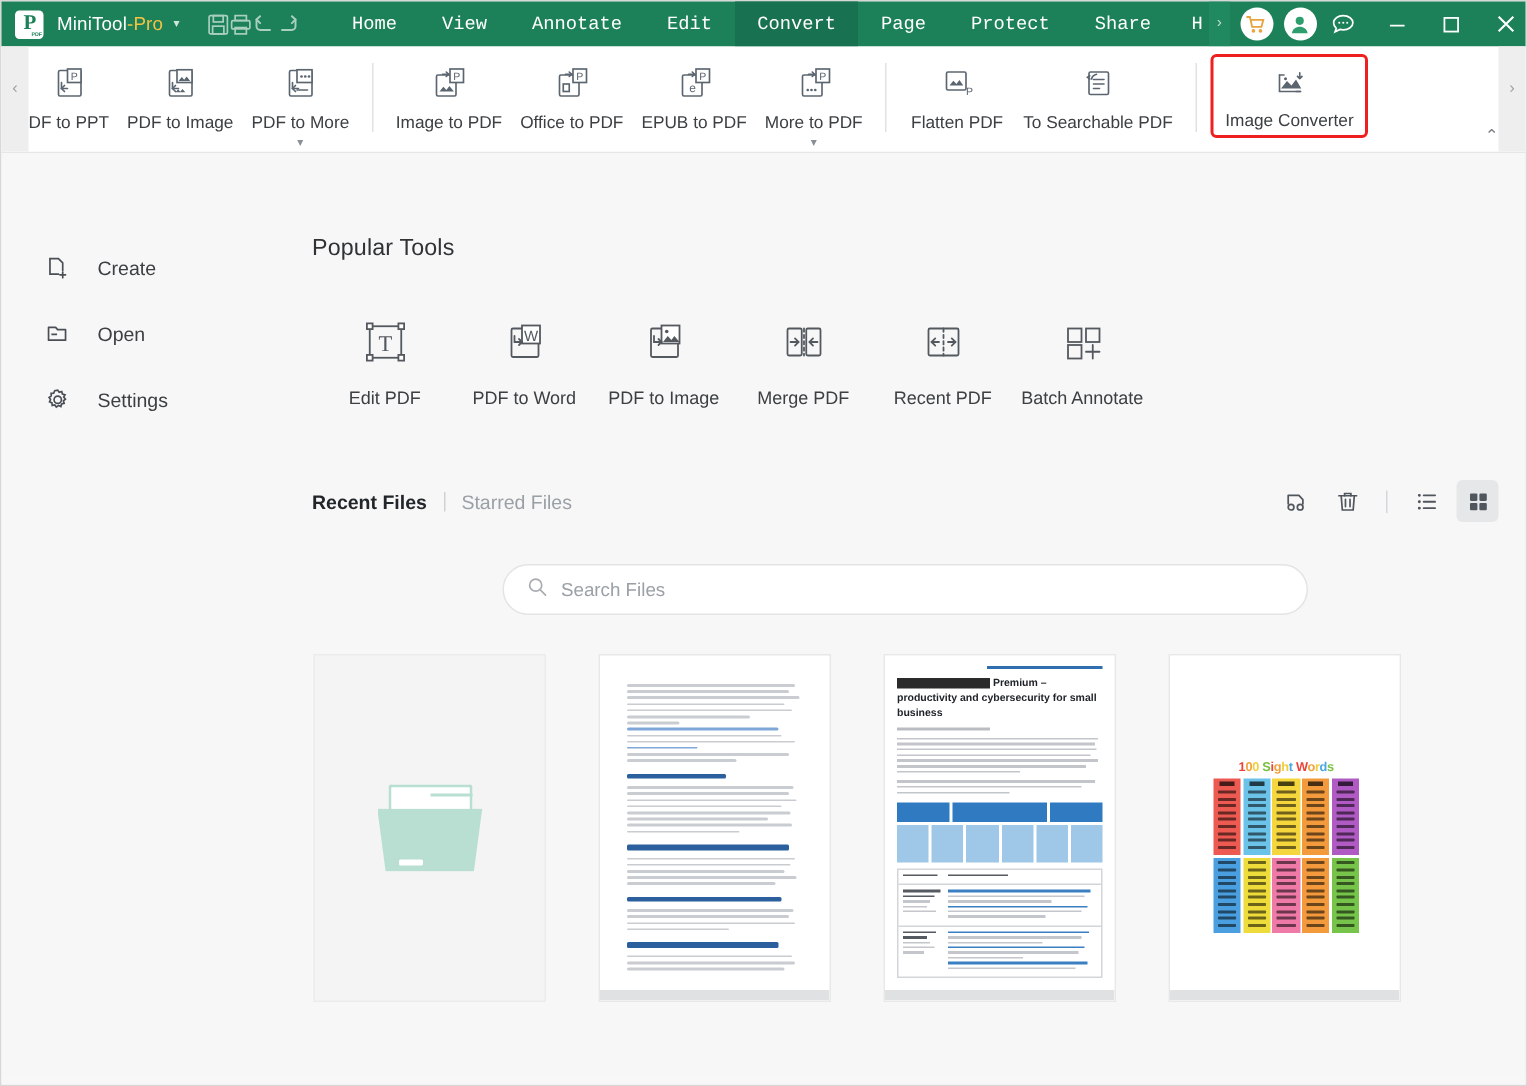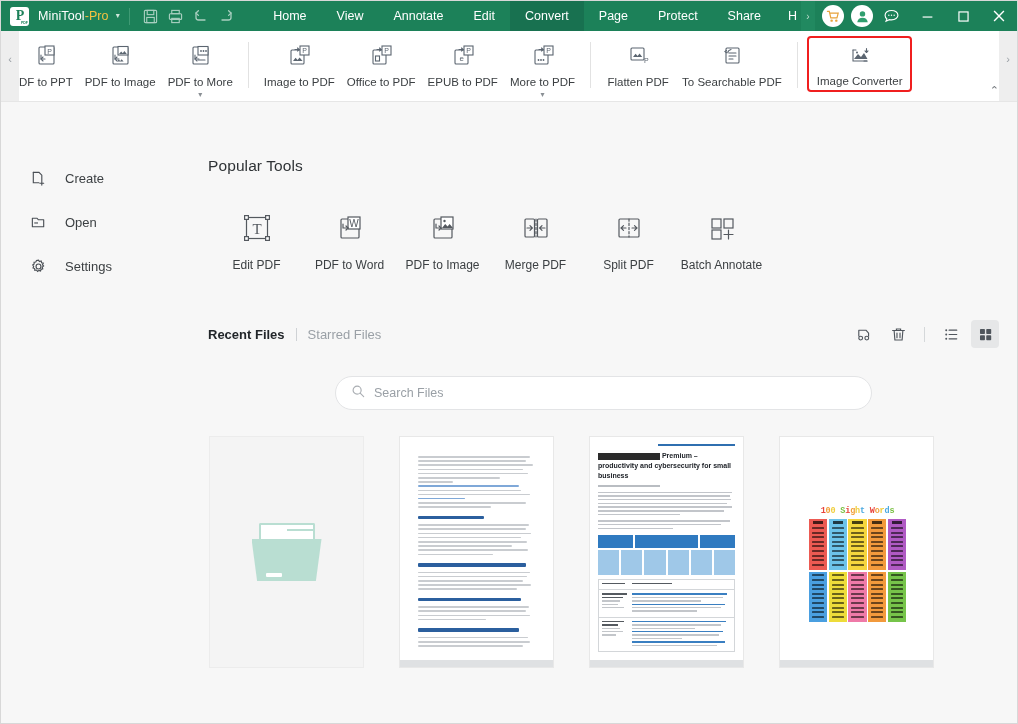--- a/index.html
+++ b/index.html
@@ -55,20 +55,21 @@
   .tb-icon {
     width: 30px; height: 30px;
     display: flex; align-items: center; justify-content: center;
     opacity: .62;
   }
   .tb-icon svg { display: block; }
 
   .menu {
     display: flex; align-items: center; height: 30px;
     margin-left: 20px;
+    font-family: Liberation Mono, monospace;
   }
   .menu-item {
     padding: 0 15px; height: 30px;
     display: flex; align-items: center;
     font-size: 12.5px; color: #ffffff;
     white-space: nowrap; cursor: default;
   }
   .menu-item.active { background: #187150; }
   .menu-item.clipped {
     padding-right: 4px; padding-left: 12px;
@@ -270,21 +271,21 @@
 
   
   .sw-page { position: absolute; inset: 0; background: #ffffff; }
   .sw-poster {
     position: absolute; left: 26px; top: 66px; width: 103px; height: 108px;
     background: #ffffff; padding: 3px;
   }
   .sw-title {
     text-align: center; font-size: 8.5px; font-weight: bold;
     letter-spacing: -.2px; margin-bottom: 3px; line-height: 10px;
-    font-family: Liberation Mono, monospace;
+    font-family: Liberation Sans, sans-serif;
   }
   .sw-title span:nth-child(5n+1) { color: #e8443c; }
   .sw-title span:nth-child(5n+2) { color: #f2a13b; }
   .sw-title span:nth-child(5n+3) { color: #f0cf3f; }
   .sw-title span:nth-child(5n+4) { color: #4aa9e0; }
   .sw-title span:nth-child(5n+5) { color: #7ac043; }
   .sw-grid { display: flex; gap: 1.5px; }
   .sw-col { flex: 1; padding: 2px 1px; }
   .sw-word { height: 2px; background: rgba(0,0,0,.55); margin: 0 2px 2.6px 2px; border-radius: .5px; }
   .sw-head { height: 3px; background: rgba(0,0,0,.7); margin: 0 3px 3px 3px; }
@@ -668,21 +669,21 @@
 
         <div class="tool">
           <span class="ticon">
             <svg width="34" height="34" viewBox="0 0 34 34" fill="none" stroke="#54595f" stroke-width="1.2" stroke-linecap="round">
               <rect x="7" y="8" width="20" height="18" rx="1"></rect>
               <path d="M17 8v18" stroke-dasharray="2.2 2"></path>
               <path d="M14 17H9M11.5 14.6L9 17l2.5 2.4"></path>
               <path d="M20 17h5M22.5 14.6L25 17l-2.5 2.4"></path>
             </svg>
           </span>
-          <span class="tlabel">Split PDF</span>
+          <span class="tlabel">Recent PDF</span>
         </div>
 
 
         <div class="tool">
           <span class="ticon">
             <svg width="34" height="34" viewBox="0 0 34 34" fill="none" stroke="#54595f" stroke-width="1.2" stroke-linecap="round">
               <rect x="7" y="8" width="9" height="9"></rect>
               <rect x="19" y="8" width="9" height="9"></rect>
               <rect x="7" y="19" width="9" height="9"></rect>
               <path d="M23.5 19v9M19 23.5h9"></path>

